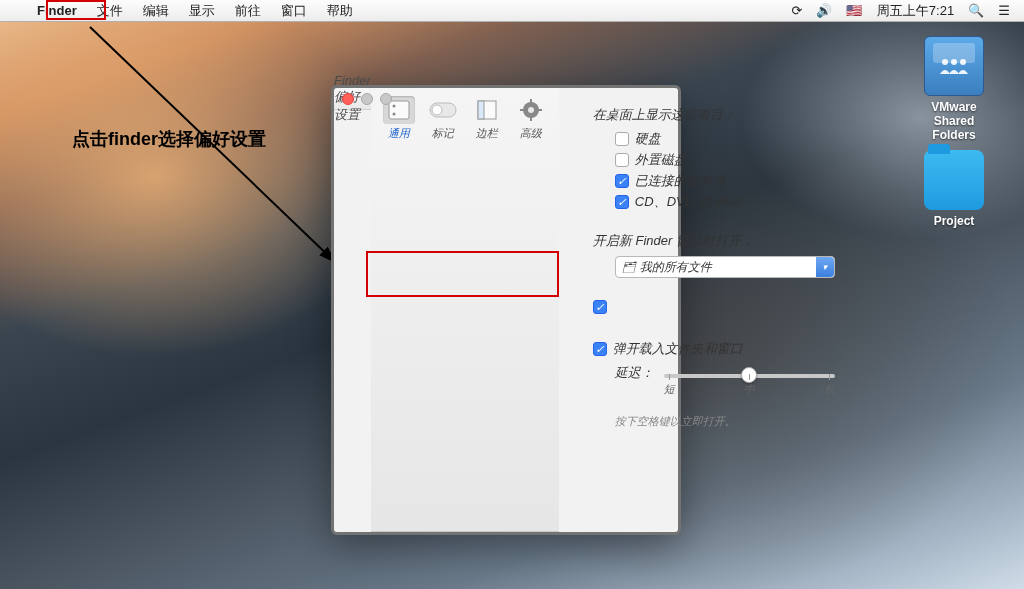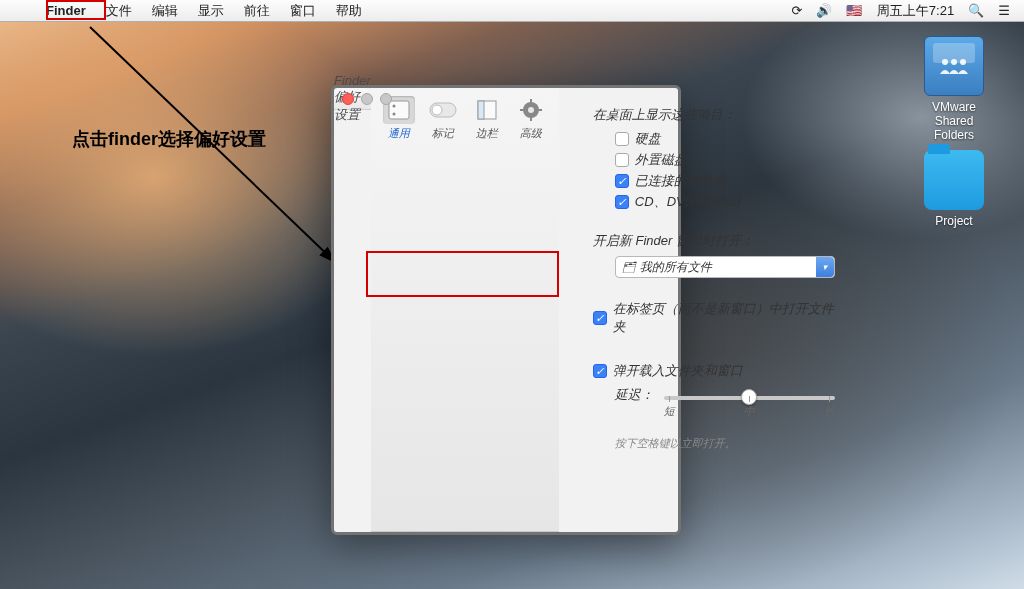--- a/index.html
+++ b/index.html
@@ -22,42 +22,42 @@
     }
     
     .menubar {
       position: absolute; top: 0; left: 0; right: 0; height: 22px;
       background: linear-gradient(#fdfdfd, #ececec);
       border-bottom: 1px solid #b0b0b0;
       display: flex; align-items: center;
       font-size: 13px; color: #222;
       z-index: 50;
     }
-    .menubar-left { display: flex; align-items: center; padding-left: 24px; gap: 0; }
+    .menubar-left { display: flex; align-items: center; padding-left: 15px; gap: 0; }
     .apple-logo { font-size: 15px; margin-right: 12px; color: #000; }
     .menu-item { padding: 0 10px; height: 22px; display: flex; align-items: center; cursor: default; }
     .menu-item.app { font-weight: 600; }
     .menu-highlight { border: 2px solid #d40000; position: absolute; top: 0px; left: 46px; width: 60px; height: 20px; z-index: 51; pointer-events:none;}
     .menubar-right { margin-left: auto; display: flex; align-items: center; gap: 14px; padding-right: 14px; }
     .menubar-right span { font-size: 13px; }
     
     .annotation-text {
       position: absolute; left: 72px; top: 127px;
       font-size: 18px; font-weight: bold; color: #000;
       z-index: 30;
       text-align: center;
     }
     .annotation-arrow {
       position: absolute; left: 60px; top: 12px; width: 320px; height: 280px;
       z-index: 29; pointer-events: none;
     }
     
     .desktop-icon {
       position: absolute; width: 80px; text-align: center;
-      color: #fff; font-size: 12px; text-shadow: 0 1px 2px rgba(0,0,0,0.6);
+      color: #fff; font-size: 12px; text-shadow: 0 1px 2px rgba(0,0,0,0.6); font-weight: bold;
     }
     .desktop-icon .icon-box {
       width: 60px; height: 60px; margin: 0 auto 4px; border-radius: 6px;
       display: flex; align-items: center; justify-content: center;
     }
     .vmware-icon { top: 36px; right: 30px; }
     .vmware-icon .icon-box { background: linear-gradient(#5da9e8,#3b7fc0); border: 1px solid #2a5a90; position:relative; }
     .vmware-icon .icon-box::before { content:""; position:absolute; top:6px; left:8px; right:8px; height:20px; background:rgba(255,255,255,0.25); border-radius:3px; }
     .project-icon { top: 150px; right: 30px; }
     .project-icon .icon-box { background: linear-gradient(#3dbaf0,#1e9be0); border-radius: 8px; position: relative; }
@@ -271,21 +271,20 @@
     <div class="section-label">开启新 Finder 窗口时打开：</div>
     <div class="select-box">
       <span class="folder-glyph">🗂</span>
       <span>我的所有文件</span>
       <span class="arrow">▾</span>
     </div>
 
     <div class="spacer"></div>
     <div class="body-chk-row">
       <span class="chk checked"></span>
-      <span>在标签页（而不是新窗口）中打开文件夹</span>
     </div>
 
     <div class="spacer"></div>
     <div class="body-chk-row">
       <span class="chk checked"></span>
       <span>弹开载入文件夹和窗口</span>
     </div>
     <div class="slider-row">
       <span>延迟：</span>
       <div class="slider-track">

